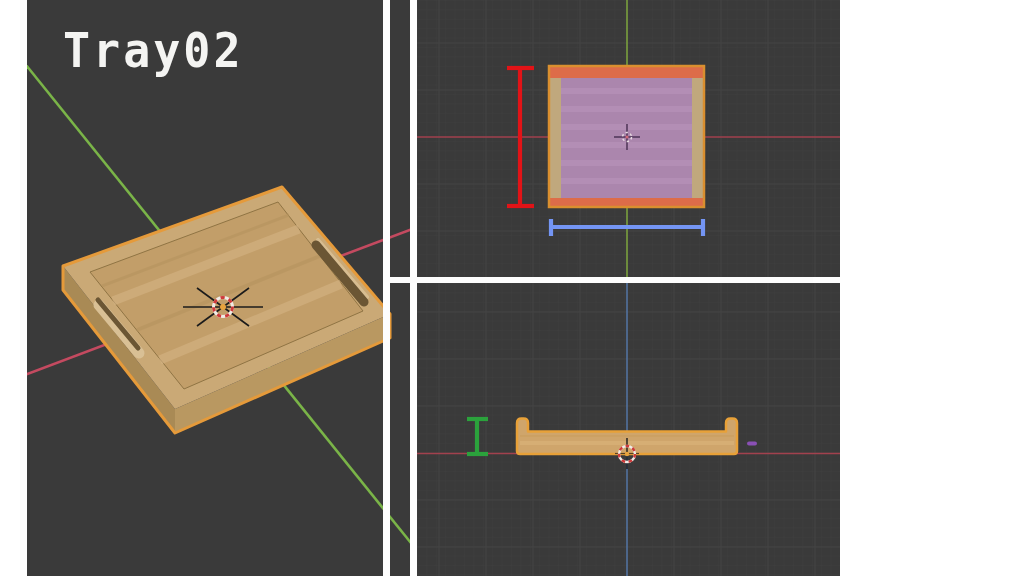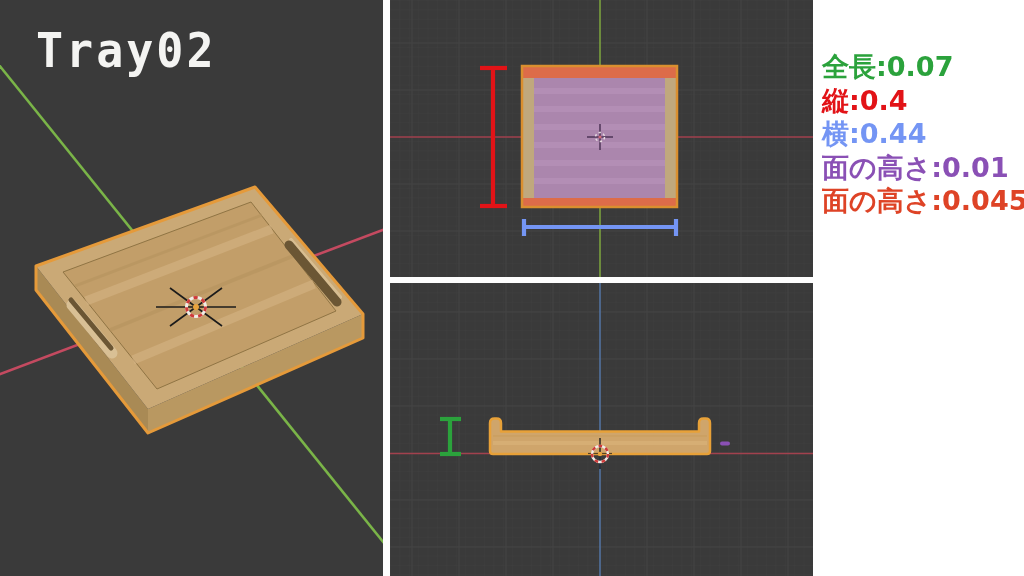--- a/index.html
+++ b/index.html
@@ -1,18 +1,18 @@
 <!DOCTYPE html>
 <html style="--green: #2ba23c; --red: #e21317; --blue: #7495f4; --purple: #8a50b5; --orangered: #de4326; --selection: #e59a3a; --wood: #c9a875; --wood-dark: #a98a55; --wood-mid: #b99861; --face-purple: #ab86ad; --face-orange: #dd6c49; --viewport-bg: #3a3a3a; --axis-red: #a2414e; --axis-green: #7aa03e; --axis-blue: #52729f; --grid: #454545;"><head>
 <meta charset="utf-8">
 <style>
   html,body{margin:0;padding:0;background:#ffffff;}
   .stage{position:relative;width:1024px;height:576px;overflow:hidden;background:#ffffff;
          font-family:"DejaVu Sans","Liberation Sans",sans-serif;}
-  .vp{position:absolute;background:var(--viewport-bg,#3a3a3a);overflow:hidden;}
+  .vp{position:absolute;background:var(--viewport-bg,#3a3a3a);overflow:hidden;margin-left:27px;}
   .vp-left{left:0;top:0;width:383px;height:576px;}
   .vp-top{left:390px;top:0;width:423px;height:277px;}
   .vp-front{left:390px;top:283px;width:423px;height:293px;}
   .divider{position:absolute;background:#fdfdfd;}
   .divider-v{left:383px;top:0;width:7px;height:576px;}
   .divider-h{left:383px;top:277px;width:430px;height:6px;}
   .right-panel{position:absolute;left:813px;top:0;width:211px;height:576px;background:#ffffff;}
   .meas-list{position:absolute;left:9px;top:50px;display:flex;flex-direction:column;}
   .meas-row{font-size:27px;font-weight:bold;line-height:33.5px;white-space:nowrap;
             letter-spacing:0px;}
@@ -177,23 +177,14 @@
         <circle cx="210" cy="171" r="8" fill="none" stroke="#f0ece6" stroke-width="2.4"></circle>
         <circle cx="210" cy="171" r="8" fill="none" stroke="#cf3a3a" stroke-width="2.4" stroke-dasharray="3.6 3.6"></circle>
         <circle cx="210" cy="171" r="2.2" fill="#e8a33d"></circle>
       </g>
     </svg>
   </div>
 
   <div class="divider divider-v"></div>
   <div class="divider divider-h"></div>
 
-  <div class="right-panel">
-    <div class="meas-list">
-      <div class="meas-row" style="color: rgb(43, 162, 60);">全長:0.07</div>
-      <div class="meas-row" style="color: rgb(226, 19, 23);">縦:0.4</div>
-      <div class="meas-row" style="color: rgb(116, 149, 244);">横:0.44</div>
-      <div class="meas-row" style="color: rgb(138, 80, 181);">面の高さ:0.01</div>
-      <div class="meas-row" style="color: rgb(222, 67, 38);">面の高さ:0.045</div>
-    </div>
-  </div>
 
 </div>
 
 </body></html>

